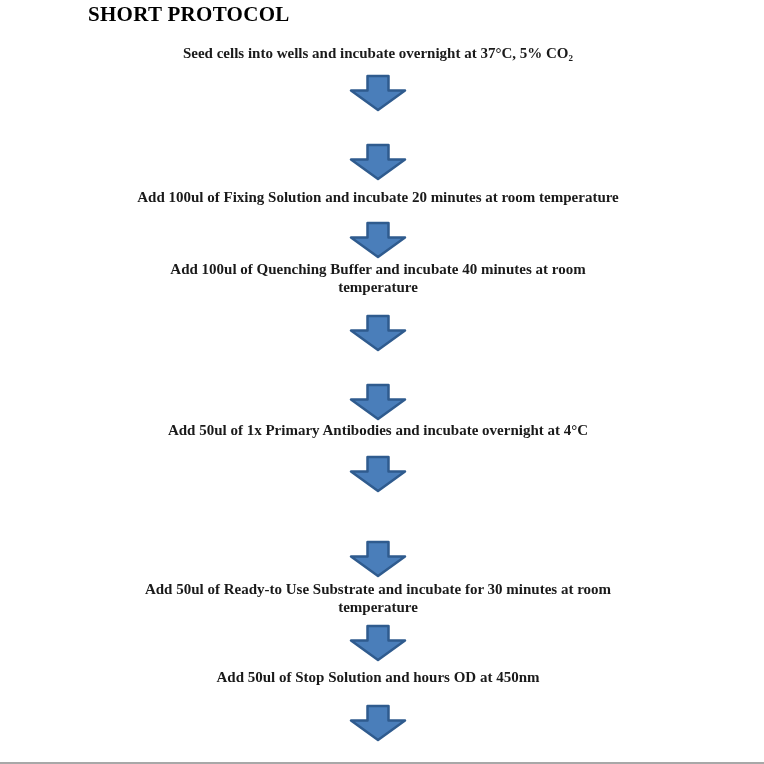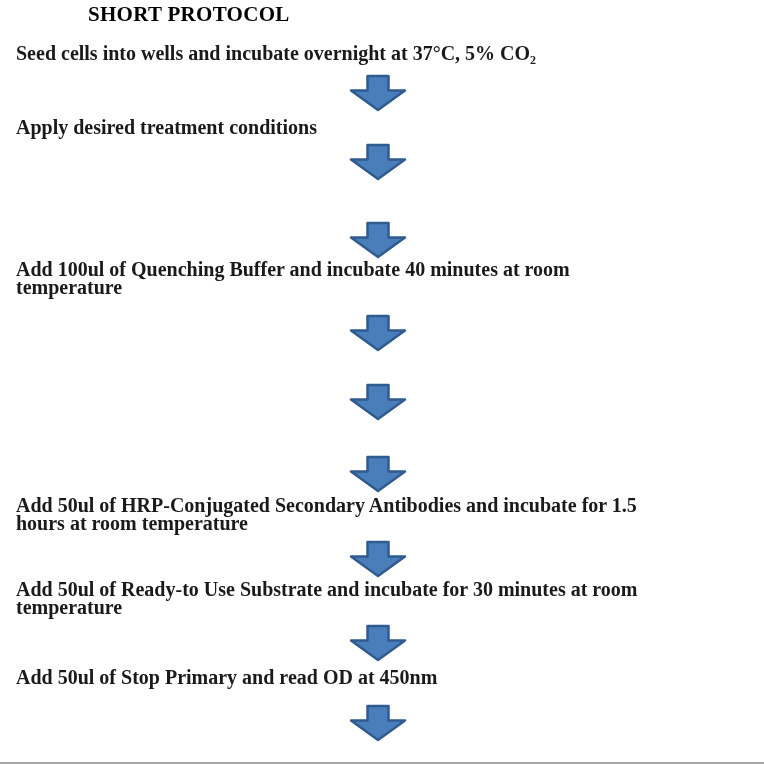--- a/index.html
+++ b/index.html
@@ -20,23 +20,24 @@
     top: 2px;
     left: 88px;
     font-size: 21px;
     font-weight: bold;
     color: var(--title_color, #000000);
     letter-spacing: 0.3px;
     white-space: nowrap;
   }
   .step {
     position: absolute;
-    left: 16px;
+    left: 0;
     right: 8px;
-    font-size: 20px;
+    text-align: center;
+    font-size: 15px;
     font-weight: bold;
     line-height: 18px;
     color: var(--text_color, #1a1a1a);
     white-space: pre-line;
   }
   .arrow {
     position: absolute;
     left: 50%;
     margin-left: -33px;
     width: 58px;
@@ -64,63 +65,62 @@
 <div class="canvas">
 
   <div class="title">SHORT PROTOCOL</div>
 
   <div class="step" style="top:44px">Seed cells into wells and incubate overnight at 37°C, 5% CO₂</div>
 
   <svg class="arrow" style="top:74px" viewBox="0 0 58 38" aria-hidden="true">
     <path d="M18.5 2 L39.5 2 L39.5 16.5 L56 16.5 L29 36 L2 16.5 L18.5 16.5 Z"></path>
   </svg>
 
-  <div class="step" style="top:118px">Apply desired treatment conditions</div>
 
   <svg class="arrow" style="top:143px" viewBox="0 0 58 38" aria-hidden="true">
     <path d="M18.5 2 L39.5 2 L39.5 16.5 L56 16.5 L29 36 L2 16.5 L18.5 16.5 Z"></path>
   </svg>
 
+  <div class="step" style="top:188px">Add 100ul of Fixing Solution and incubate 20 minutes at room temperature</div>
 
   <svg class="arrow" style="top:221px" viewBox="0 0 58 38" aria-hidden="true">
     <path d="M18.5 2 L39.5 2 L39.5 16.5 L56 16.5 L29 36 L2 16.5 L18.5 16.5 Z"></path>
   </svg>
 
   <div class="step" style="top:260px">Add 100ul of Quenching Buffer and incubate 40 minutes at room
 temperature</div>
 
   <svg class="arrow" style="top:314px" viewBox="0 0 58 38" aria-hidden="true">
     <path d="M18.5 2 L39.5 2 L39.5 16.5 L56 16.5 L29 36 L2 16.5 L18.5 16.5 Z"></path>
   </svg>
 
 
   <svg class="arrow" style="top:383px" viewBox="0 0 58 38" aria-hidden="true">
     <path d="M18.5 2 L39.5 2 L39.5 16.5 L56 16.5 L29 36 L2 16.5 L18.5 16.5 Z"></path>
   </svg>
 
+  <div class="step" style="top:421px">Add 50ul of 1x Primary Antibodies and incubate overnight at 4°C</div>
 
   <svg class="arrow" style="top:455px" viewBox="0 0 58 38" aria-hidden="true">
     <path d="M18.5 2 L39.5 2 L39.5 16.5 L56 16.5 L29 36 L2 16.5 L18.5 16.5 Z"></path>
   </svg>
 
-  <div class="step" style="top:496px">Add 50ul of HRP-Conjugated Secondary Antibodies and incubate for 1.5
-hours at room temperature</div>
 
   <svg class="arrow" style="top:540px" viewBox="0 0 58 38" aria-hidden="true">
     <path d="M18.5 2 L39.5 2 L39.5 16.5 L56 16.5 L29 36 L2 16.5 L18.5 16.5 Z"></path>
   </svg>
 
   <div class="step" style="top:580px">Add 50ul of Ready-to Use Substrate and incubate for 30 minutes at room
 temperature</div>
 
   <svg class="arrow" style="top:624px" viewBox="0 0 58 38" aria-hidden="true">
     <path d="M18.5 2 L39.5 2 L39.5 16.5 L56 16.5 L29 36 L2 16.5 L18.5 16.5 Z"></path>
   </svg>
 
-  <div class="step" style="top:668px">Add 50ul of Stop Primary and read OD at 450nm</div>
+  <div class="step" style="top:668px">Add 50ul of Stop Solution and hours OD at 450nm</div>
 
   <svg class="arrow" style="top:704px" viewBox="0 0 58 38" aria-hidden="true">
     <path d="M18.5 2 L39.5 2 L39.5 16.5 L56 16.5 L29 36 L2 16.5 L18.5 16.5 Z"></path>
   </svg>
 
 
   <div class="bottom-line"></div>
 
 </div>
 

